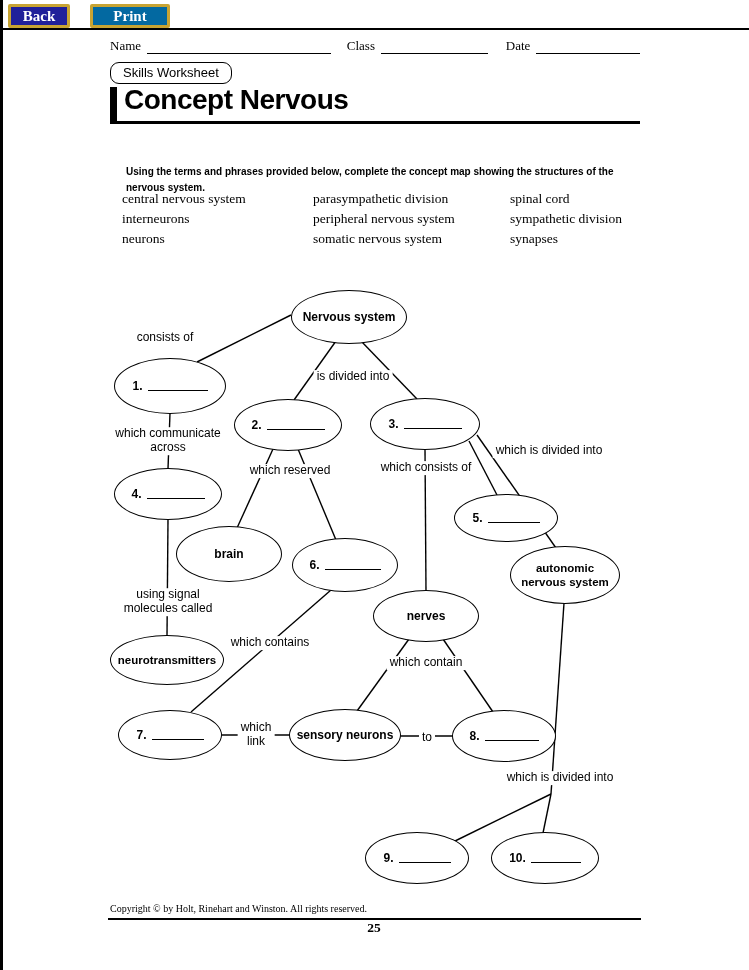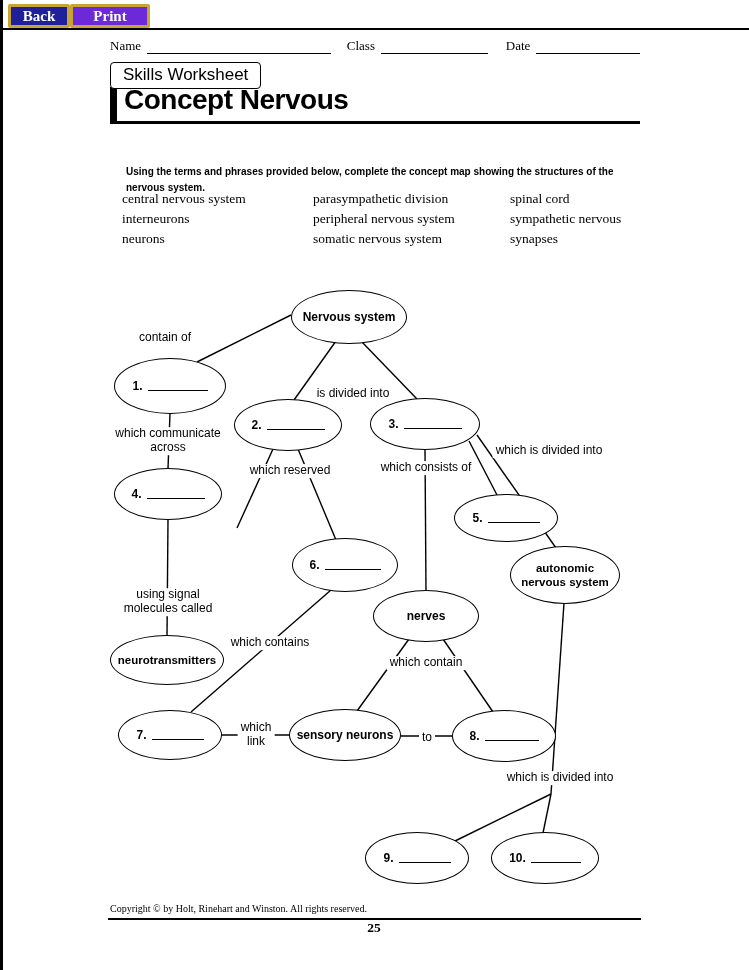--- a/index.html
+++ b/index.html
@@ -2,34 +2,34 @@
 <html><head>
 <meta charset="utf-8">
 <style>
   html,body{margin:0;padding:0;background:#fff;}
   .page{position:relative;width:749px;height:970px;background:#fff;overflow:hidden;
         font-family:"Liberation Serif",serif;color:#000;}
   
   .edge-left{position:absolute;left:0;top:0;width:3px;height:970px;background:#000;}
   .edge-top{position:absolute;left:0;top:28px;width:749px;height:2px;background:#000;}
   
-  .toolbar{position:absolute;top:4px;left:8px;display:flex;}
+  .toolbar{position:absolute;top:4px;left:8px;display:flex;gap:20px;}
   .btn{font-family:"Liberation Serif",serif;font-weight:bold;font-size:15px;color:#fff;
        border:3px solid #c8a433;border-radius:2px;height:24px;line-height:17px;
        text-align:center;cursor:pointer;padding:0 8px;}
   .btn.back{background:#20209a;width:62px;}
-  .btn.print{background:#6d28d9;width:80px;}
+  .btn.print{background:#0369a1;width:80px;}
   
   .header-row{position:absolute;left:110px;top:38px;width:530px;display:flex;
               align-items:flex-end;font-size:13px;}
   .rule{display:inline-block;border-bottom:1px solid #000;height:13px;margin-left:6px;}
   .gap{display:inline-block;}
   
-  .tab{position:absolute;left:110px;top:62px;border:1.4px solid #000;border-radius:4px;
-       padding:2px 12px 3px 12px;font-family:"Liberation Sans",sans-serif;font-size:17px;
+  .tab{position:absolute;left:110px;top:62px;border:1.4px solid #000;border-radius:9px;
+       padding:2px 12px 3px 12px;font-family:"Liberation Sans",sans-serif;font-size:13px;
        background:#fff;z-index:2;text-align:right;}
   .titlebar{position:absolute;left:110px;top:87px;width:7px;height:35px;background:#000;}
   h1.title{position:absolute;left:124px;top:84px;margin:0;font-family:"Liberation Sans",sans-serif;
        font-size:28px;font-weight:bold;letter-spacing:-0.5px;}
   .title-rule{position:absolute;left:110px;top:121px;width:530px;height:3px;background:#000;}
   
   .instructions{position:absolute;left:110px;top:148px;width:505px;margin:16px;
        font-family:"Liberation Sans",sans-serif;font-weight:bold;font-size:10px;line-height:1.55;}
   .terms{position:absolute;left:122px;top:189px;display:flex;font-size:13.5px;line-height:20px;justify-content:flex-end;}
   .terms .col1{width:171px;}
@@ -92,21 +92,21 @@
       <div>interneurons</div>
       <div>neurons</div>
     </div>
     <div class="col2">
       <div>parasympathetic division</div>
       <div>peripheral nervous system</div>
       <div>somatic nervous system</div>
     </div>
     <div class="col3">
       <div>spinal cord</div>
-      <div>sympathetic nervous</div>
+      <div>sympathetic division</div>
       <div>synapses</div>
     </div>
   </div>
 
   <svg class="connectors" width="749" height="970" viewBox="0 0 749 970">
     <g stroke="#000" stroke-width="1.4">
       <line x1="291" y1="315" x2="197" y2="362"></line>
       <line x1="336" y1="341" x2="294" y2="400"></line>
       <line x1="361" y1="341" x2="417" y2="399"></line>
       <line x1="170" y1="413" x2="168" y2="469"></line>
@@ -159,20 +159,23 @@
       </span>
   </div>
 
   <div class="ellipse" style="left:454px;top:494px;width:104px;height:48px">
     <span class="numwrap">
         <b>5.</b>
         <span class="blank" style="width:52px"></span>
       </span>
   </div>
 
+  <div class="ellipse" style="left:176px;top:526px;width:106px;height:56px">
+    <span class="bold">brain</span>
+  </div>
 
   <div class="ellipse" style="left:292px;top:538px;width:106px;height:54px">
     <span class="numwrap">
         <b>6.</b>
         <span class="blank" style="width:56px"></span>
       </span>
   </div>
 
   <div class="ellipse" style="left:510px;top:546px;width:110px;height:58px">
     <span class="two-line">
@@ -214,22 +217,22 @@
       </span>
   </div>
 
   <div class="ellipse" style="left:491px;top:832px;width:108px;height:52px">
     <span class="numwrap">
         <b>10.</b>
         <span class="blank" style="width:50px"></span>
       </span>
   </div>
 
-  <div class="maplabel" style="left:165px;top:338px">contain of</div>
-  <div class="maplabel" style="left:353px;top:394px">is divided into</div>
+  <div class="maplabel" style="left:165px;top:338px">consists of</div>
+  <div class="maplabel" style="left:353px;top:377px">is divided into</div>
   <div class="maplabel" style="left:168px;top:441px">
     <span style="display:block">which communicate</span>
     <span style="display:block">across</span>
   </div>
   <div class="maplabel" style="left:290px;top:471px">which reserved</div>
   <div class="maplabel" style="left:426px;top:468px">which consists of</div>
   <div class="maplabel" style="left:549px;top:451px">which is divided into</div>
   <div class="maplabel" style="left:168px;top:602px">
     <span style="display:block">using signal</span>
     <span style="display:block">molecules called</span>

